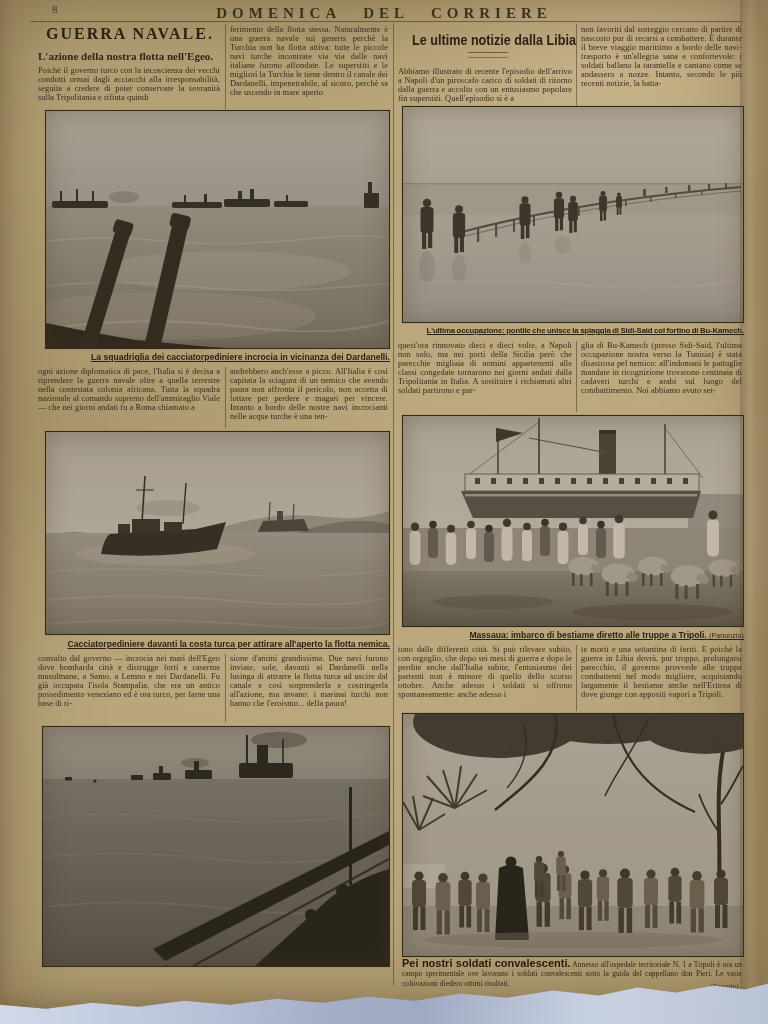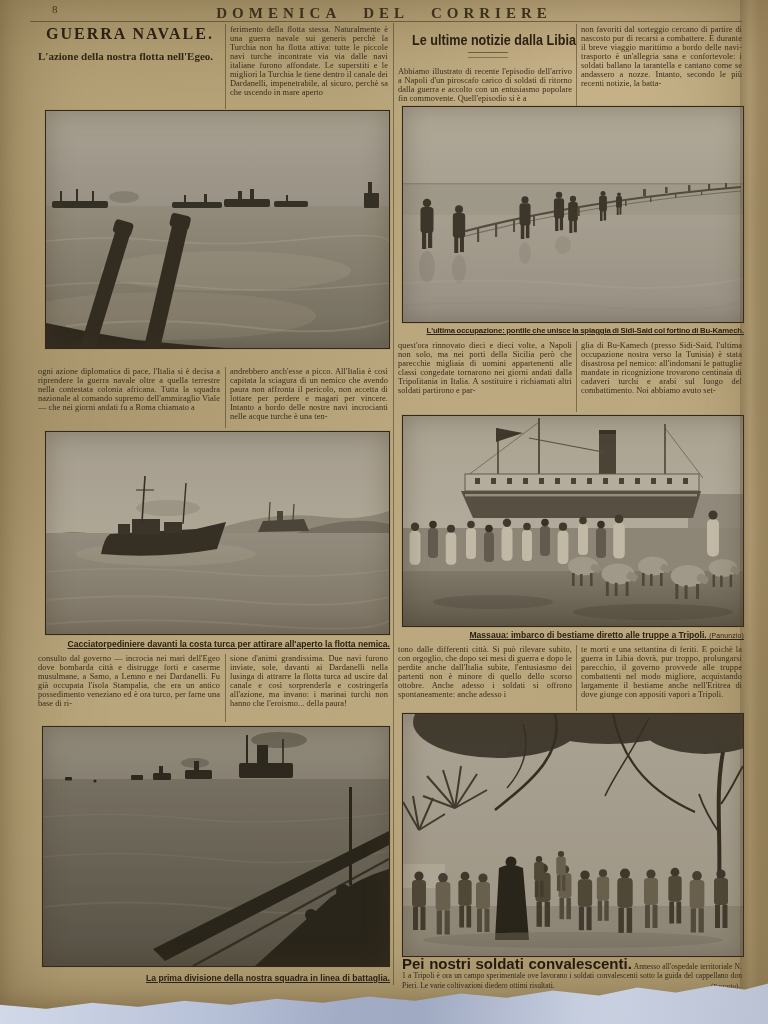--- a/index.html
+++ b/index.html
@@ -42,39 +42,40 @@
     box-shadow:0 0 0 1px rgba(150,130,90,.25);}
   .photo svg{display:block;}
   .photo .tint{position:absolute;inset:0;background:rgba(166,144,96,.14);
     box-shadow:inset 0 0 26px rgba(70,58,34,.35);pointer-events:none;}
   .cap{position:absolute;text-align:right;font-family:"Liberation Sans","DejaVu Sans",sans-serif;
     font-weight:bold;font-size:8.6px;color:#2c2214;white-space:nowrap;text-decoration:underline;}
   .cap .credit{font-weight:normal;font-size:6.8px;letter-spacing:.2px;}
   .cap-tight{font-size:7.8px;letter-spacing:-.15px;word-spacing:-.4px;}
   .cap-block{position:absolute;font-size:7.6px;line-height:9.3px;text-align:justify;
     color:#33281a;}
-  .cap-block b{font-family:"Liberation Sans","DejaVu Sans",sans-serif;font-size:15px;color:#241b0e;}
+  .cap-block b{font-family:"Liberation Sans","DejaVu Sans",sans-serif;font-size:11px;color:#241b0e;}
   .cap-block .credit-br{position:absolute;right:2px;bottom:0;font-size:7px;}
 </style>
 </head>
 <body>
 
 <div class="cloth"></div>
 
 <div class="page">
 
   <span class="pgnum">8</span>
   <div class="masthead">DOMENICA DEL CORRIERE</div>
   <div class="rule-h" style="left:30px;top:21px;width:712px"></div>
 
   <div class="rule-v" style="left:393px;top:23px;height:962px"></div>
 
   <div class="headline-naval">GUERRA NAVALE.</div>
   <div class="subhead-naval">L'azione della nostra flotta nell'Egeo.</div>
 
+  <div class="col" style="left:38px;top:66px;width:182px;height:44px">Poichè il governo turco con la incoscienza dei vecchi condotti ormai dagli acciacchi alla irresponsabilità, seguita a credere di poter conservare la sovranità sulla Tripolitania e rifiuta quindi</div>
   <div class="rule-v" style="left:225px;top:24px;height:85px"></div>
   <div class="col" style="left:230px;top:25px;width:158px;height:85px">ferimento della flotta stessa. Naturalmente è una guerra navale sui generis perchè la Turchia non ha flotta attiva: tutte le piccole navi turche incontrate via via dalle navi italiane furono affondate. Le superstiti e le migliori la Turchia le tiene dentro il canale dei Dardanelli, impenetrabile, al sicuro, perchè sa che uscendo in mare aperto</div>
 
   <div class="photo" style="left:45px;top:110px;width:343px;height:237px">
     <svg width="343" height="237" viewBox="0 0 343 237">
       <defs>
         <linearGradient id="p1s" x1="0" y1="0" x2="0" y2="1">
             <stop offset="0" stop-color="#aaa59a"></stop>
             <stop offset="1" stop-color="#96918a"></stop>
           </linearGradient>
@@ -110,20 +111,21 @@
       <path d="M0,237 L0,212 Q45,222 90,229 Q140,234 180,237 Z" fill="#1c1913"></path>
       <g fill="#211d16">
         <rect x="30" y="110" width="15" height="142" rx="7" transform="rotate(17 37 250)"></rect>
         <rect x="27" y="104" width="19" height="14" rx="4" transform="rotate(17 37 250)"></rect>
         <rect x="95" y="106" width="16" height="146" rx="7" transform="rotate(13 103 250)"></rect>
         <rect x="92" y="100" width="20" height="14" rx="4" transform="rotate(13 103 250)"></rect>
       </g>
     </svg>
     <div class="tint"></div>
   </div>
+  <div class="cap" style="left:40px;top:352px;width:350px">La squadriglia dei cacciatorpediniere incrocia in vicinanza dei Dardanelli.</div>
 
   <div class="col" style="left:38px;top:367px;width:182px;height:61px">ogni azione diplomatica di pace, l'Italia si è decisa a riprendere la guerra navale oltre a quella terrestre nella contestata colonia africana. Tutta la squadra nazionale al comando supremo dell'ammiraglio Viale — che nei giorni andati fu a Roma chiamato a</div>
   <div class="rule-v" style="left:225px;top:367px;height:61px"></div>
   <div class="col" style="left:230px;top:367px;width:158px;height:61px">andrebbero anch'esse a picco. All'Italia è così capitata la sciagura di un nemico che avendo paura non affronta il pericolo, non accetta di lottare per perdere e magari per vincere. Intanto a bordo delle nostre navi incrocianti nelle acque turche è una ten-</div>
 
   <div class="photo" style="left:45px;top:431px;width:343px;height:202px">
     <svg width="343" height="202" viewBox="0 0 343 202">
       <defs>
         <linearGradient id="p2s" x1="0" y1="0" x2="0" y2="1">
             <stop offset="0" stop-color="#a59f94"></stop>
@@ -204,26 +206,25 @@
         <polygon points="346,104 346,118 122,234 110,222"></polygon>
         <line x1="346" y1="132" x2="150" y2="239" stroke="#17140f" stroke-width="2.4" opacity=".8"></line>
         <rect x="306" y="60" width="3" height="98"></rect>
         <path d="M212,239 L288,170 Q318,150 346,142 L346,239 Z"></path>
         <circle cx="300" cy="164" r="7"></circle>
         <circle cx="268" cy="188" r="6"></circle>
       </g>
     </svg>
     <div class="tint"></div>
   </div>
-  <div class="cap" style="left:40px;top:973px;width:350px">La prima divisione della nostra squadra in linea di battaglia.</div>
 
   <div class="headline-libya">Le ultime notizie dalla Libia</div>
   <div class="orn"></div>
 
-  <div class="col" style="left:398px;top:67px;width:174px;height:40px">Abbiamo illustrato di recente l'episodio dell'arrivo a Napoli d'un piroscafo carico di soldati di ritorno dalla guerra e accolto con un entusiasmo popolare fin commovente. Quell'episodio si è a</div>
+  <div class="col" style="left:398px;top:67px;width:174px;height:40px">Abbiamo illustrato di recente l'episodio dell'arrivo a Napoli d'un piroscafo carico di soldati di ritorno dalla guerra e accolto con un entusiasmo popolare fin superstiti. Quell'episodio si è a</div>
   <div class="rule-v" style="left:576px;top:24px;height:82px"></div>
   <div class="col" style="left:581px;top:25px;width:161px;height:81px">non favoriti dal sorteggio cercano di partire di nascosto pur di recarsi a combattere. E durante il breve viaggio marittimo a bordo delle navi-trasporto è un'allegria sana e confortevole: i soldati ballano la tarantella e cantano come se andassero a nozze. Intanto, secondo le più recenti notizie, la batta-</div>
 
   <div class="photo" style="left:402px;top:106px;width:340px;height:215px">
     <svg width="340" height="215" viewBox="0 0 340 215">
       <defs>
         <linearGradient id="p4s" x1="0" y1="0" x2="0" y2="1">
             <stop offset="0" stop-color="#b3aea2"></stop>
             <stop offset="1" stop-color="#a9a498"></stop>
           </linearGradient>

